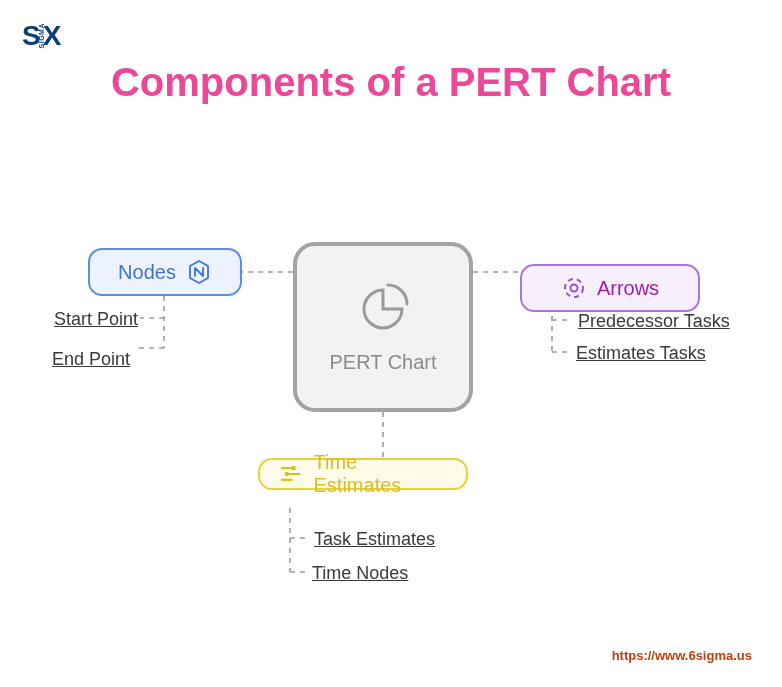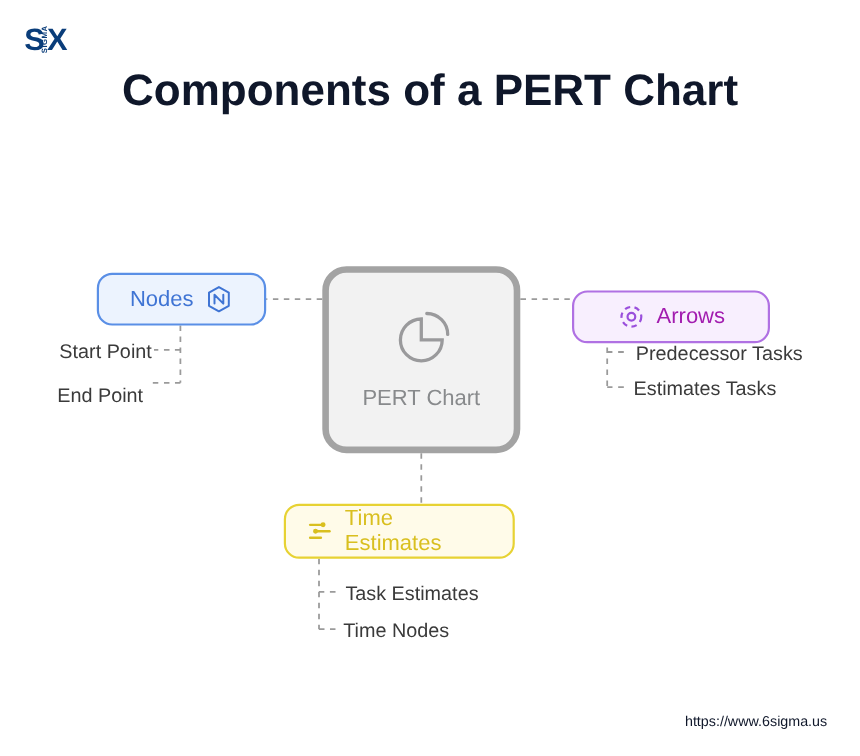--- a/index.html
+++ b/index.html
@@ -34,37 +34,37 @@
     letter-spacing: 0.5px;
   }
   .title {
     position: absolute;
     top: 60px;
     left: 0;
     width: 100%;
     text-align: center;
     font-size: 40px;
     font-weight: 800;
-    color: #0f172a;
+    color: #ec4899;
   }
   .diagram {
     position: absolute;
     top: 170px;
     left: 0;
     width: 782px;
     height: 430px;
   }
   .center-node {
     position: absolute;
     left: 293px;
     top: 72px;
     width: 180px;
     height: 170px;
     background: #f2f2f2;
-    border: 6px solid #a3a3a3;
+    border: 4px solid #a3a3a3;
     border-radius: 22px;
     display: flex;
     flex-direction: column;
     align-items: center;
     justify-content: center;
     gap: 14px;
   }
   .center-node .label {
     font-size: 20px;
     color: #888a8c;
@@ -97,46 +97,47 @@
     width: 180px;
     height: 48px;
     background: #f8effe;
     border-color: #b071e3;
     color: #a21caf;
   }
   .branch-time-yellow {
     left: 258px;
     top: 288px;
     width: 210px;
-    height: 50px;
+    height: 32px;
     background: #fffbe9;
     border-color: #e7d233;
     color: #d9bf1f;
   }
   .sub-item {
     position: absolute;
     font-size: 18px;
     color: #3a3a3a;
     white-space: nowrap;
+    text-decoration: underline;
   }
   .connectors {
     position: absolute;
     left: 0;
     top: 0;
     width: 782px;
     height: 430px;
     pointer-events: none;
   }
   .footer-url {
     position: absolute;
     bottom: 24px;
     right: 30px;
     font-size: 13px;
-    font-weight: 400;
-    color: #0f172a;
+    font-weight: 700;
+    color: #c2410c;
   }
 </style>
 </head>
 <body>
 
 <div class="logo">
   <span>S</span>
   <span class="sigma-vert">SIGMA</span>
   <span>X</span>
 </div>

